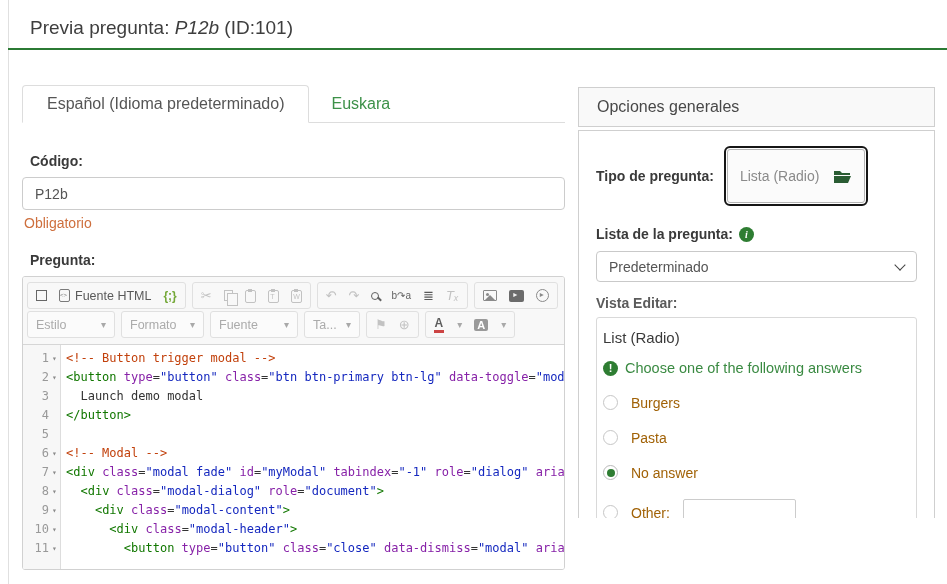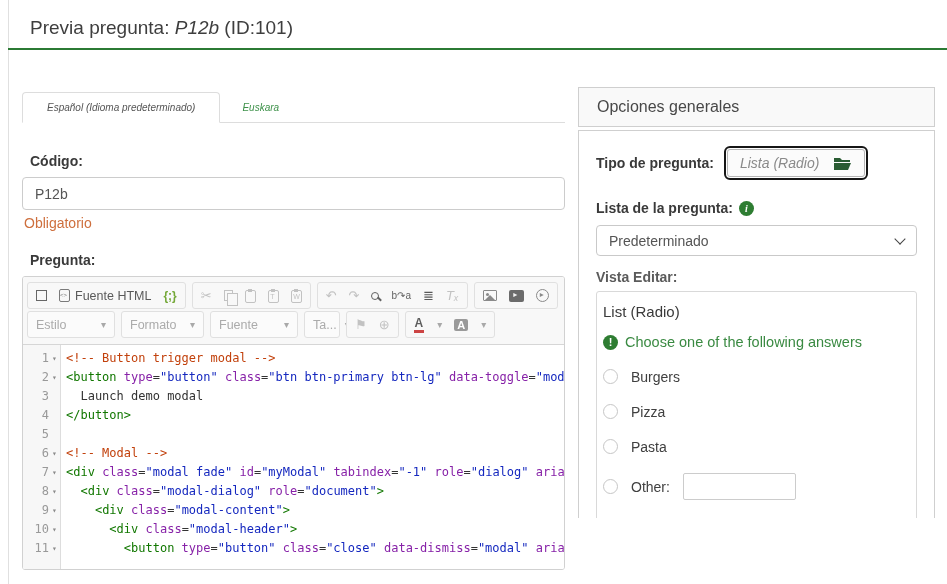--- a/index.html
+++ b/index.html
@@ -8,21 +8,21 @@
   .page-left-border { position:absolute; left:8px; top:0; width:1px; height:584px; background:#e0e0e0; }
 
   
   .page-title { position:absolute; left:30px; top:17px; font-size:19px; color:#3e3e3e; }
   .page-title .code-it { font-style:italic; }
   .green-rule { position:absolute; left:8px; top:48px; right:0; height:2px; background:#2b7a34; }
 
   
   .left-col { position:absolute; left:22px; top:88px; width:543px; }
   .tabs { display:flex; border-bottom:1px solid #ddd; height:35px; align-items:flex-end; }
-  .tab { font-size:10px; padding:9px 24px; cursor:default;font-style:italic; }
+  .tab { font-size:16px; padding:9px 24px; cursor:default; }
   .tab.active { border:1px solid #ddd; border-bottom:1px solid #fff; margin-bottom:-1px;
     border-radius:4px 4px 0 0; background:#fff; color:#555; }
   .tab.link { color:#3d9149; padding:9px 22px; }
 
   .fld-label { font-weight:bold; font-size:14px; color:#3a3a3a; margin:0 0 8px 8px; }
   .code-block { margin-top:30px; }
   .text-input { width:100%; height:33px; border:1px solid #ccc; border-radius:4px;
     font-size:14px; color:#555; padding:0 12px; display:flex; align-items:center; background:#fff; }
   .required-note { margin:5px 0 0 2px; font-size:14px; color:#ce6f3d; }
   .question-block { margin-top:21px; }
@@ -94,37 +94,37 @@
   
   .panel { position:absolute; left:578px; top:87px; width:357px;border-radius:18px; }
   .panel-header { border:1px solid #cfcfcf; background:#f9f9f9; height:40px; display:flex;
     align-items:center; padding-left:18px; font-size:16px; color:#484848; }
   .panel-body { margin-top:3px; border:1px solid #cfcfcf; border-bottom:none; background:#fff;
     padding:15px 17px 0 17px; height:388px; overflow:hidden; }
   .qtype-row { display:flex; align-items:center; }
   .b-label { font-weight:bold; font-size:14px; color:#3a3a3a; }
   .qtype-btn { margin-left:10px; border:2px solid #161616; border-radius:6px; padding:1px; background:#fff; }
   .qtype-btn-inner { border:1px solid #b5b5b5; border-radius:3px; background:#fbfbfb;
-    display:flex; align-items:center; gap:14px; padding:5px 12px; font-size:14px; color:#8a8a8a;font-style:italic; }
+    display:flex; align-items:center; gap:14px; padding:18px 12px; font-size:14px; color:#8a8a8a; }
   .theme-row { margin-top:20px; display:flex; align-items:center; gap:6px; }
   .info-badge { width:15px; height:15px; border-radius:50%; background:#2e7d32; color:#fff;
     font-size:10px; font-weight:bold; font-style:italic; display:inline-flex; align-items:center;
     justify-content:center; font-family:"Liberation Serif", serif; }
   .select { margin-top:9px; width:100%; height:31px; border:1px solid #c9c9c9; border-radius:4px;
     display:flex; align-items:center; justify-content:space-between; padding:0 12px; font-size:14px; color:#555; }
   .chev { width:8px; height:8px; border-right:1.6px solid #444; border-bottom:1.6px solid #444;
     transform:rotate(45deg); margin-top:-4px; }
   .preview-label { margin-top:13px; font-weight:bold; font-size:14px; color:#5b5b5b; }
   .preview { margin-top:6px; border:1px solid #d9d9d9; border-radius:3px; padding:11px 14px 12px 6px; }
   .pv-title { font-size:15px; color:#3a3a3a; }
   .pv-hint { margin-top:14px; display:flex; align-items:center; gap:7px; font-size:14.5px; color:#3a8a42; }
   .excl-badge { width:15px; height:15px; flex:none; border-radius:50%; background:#2e7d32; color:#fff;
     font-size:11px; font-weight:bold; display:inline-flex; align-items:center; justify-content:center; }
   .pv-options { margin-top:4px; }
-  .pv-opt { display:flex; align-items:center; gap:13px; margin-top:18px; height:17px; font-size:14px; color:#404040; }
+  .pv-opt { display:flex; align-items:center; gap:13px; margin-top:18px; height:17px; font-size:14px; color:#a16207; }
   .pv-opt.tall { height:27px; }
   .radio { width:15px; height:15px; border:1px solid #c6c6c6; border-radius:50%; background:#fff;
     flex:none; position:relative; }
   .radio.sel { border-color:#b9b9b9; }
   .radio.sel::after { content:""; position:absolute; left:2.5px; top:2.5px; width:8px; height:8px;
     border-radius:50%; background:#2e7d32; }
   .other-input { width:113px; height:27px; border:1px solid #ccc; border-radius:2px; background:#fff; }
   .section-label { margin-top:17px; font-weight:bold; font-size:14px; color:#3a3a3a; }
 </style>
 </head>
@@ -221,21 +221,21 @@
               <span class="caret">▾</span>
             </span>
           <span class="ddl" style="width:83px">
               <span>Formato</span>
               <span class="caret">▾</span>
             </span>
           <span class="ddl" style="width:88px">
               <span>Fuente</span>
               <span class="caret">▾</span>
             </span>
-          <span class="ddl" style="width:36px">
+          <span class="ddl" style="width:56px">
               <span>Ta...</span>
               <span class="caret">▾</span>
             </span>
           <span class="grp">
             <button class="tbtn dis">
                 <span class="glyph">⚑</span>
               </button>
             <button class="tbtn dis">
                 <span class="glyph">⊕</span>
               </button>
@@ -337,34 +337,30 @@
         <span class="excl-badge">!</span>
         <span>Choose one of the following answers</span>
       </div>
       <div class="pv-options" id="pvOptions">
           <div class="pv-opt">
             <span class="radio"></span>
             <span>Burgers</span>
           </div>
           <div class="pv-opt">
             <span class="radio"></span>
-            <span>Pizza</span>
+            <span>Pasta</span>
           </div>
           <div class="pv-opt">
-            <span class="radio"></span>
-            <span>Pasta</span>
+            <span class="radio sel"></span>
+            <span>No answer</span>
           </div>
           <div class="pv-opt tall">
             <span class="radio"></span>
             <span>Other:</span>
             <span class="other-input"></span>
           </div>
-          <div class="pv-opt">
-            <span class="radio sel"></span>
-            <span>No answer</span>
-          </div>
         </div>
     </div>
 
     <div class="section-label">Sección:</div>
 
   </div>
 </div>
 
 </body></html>

